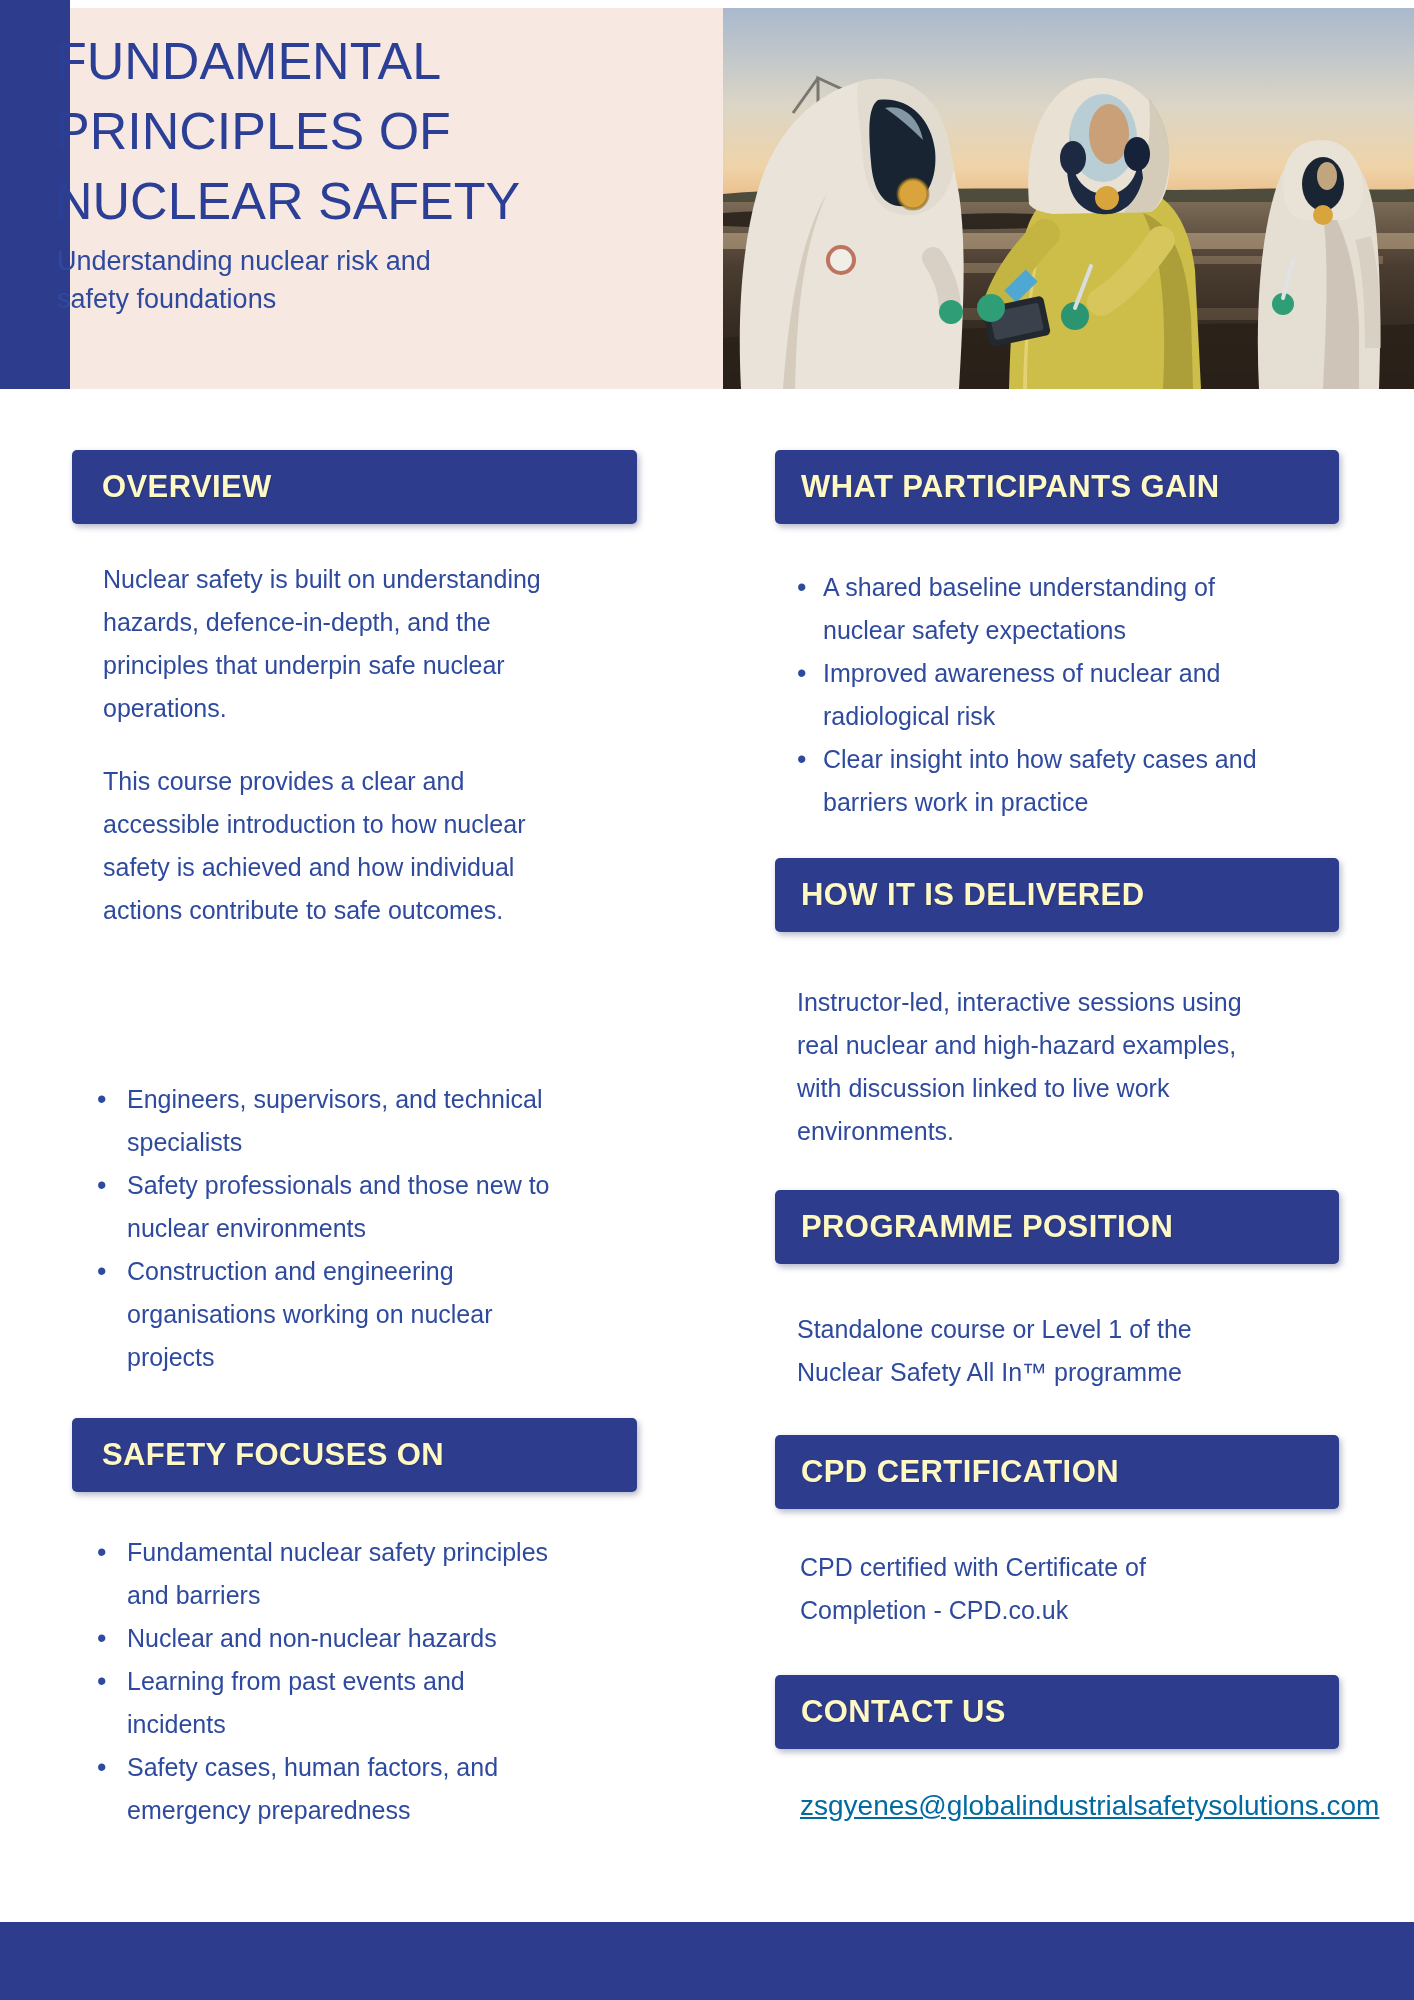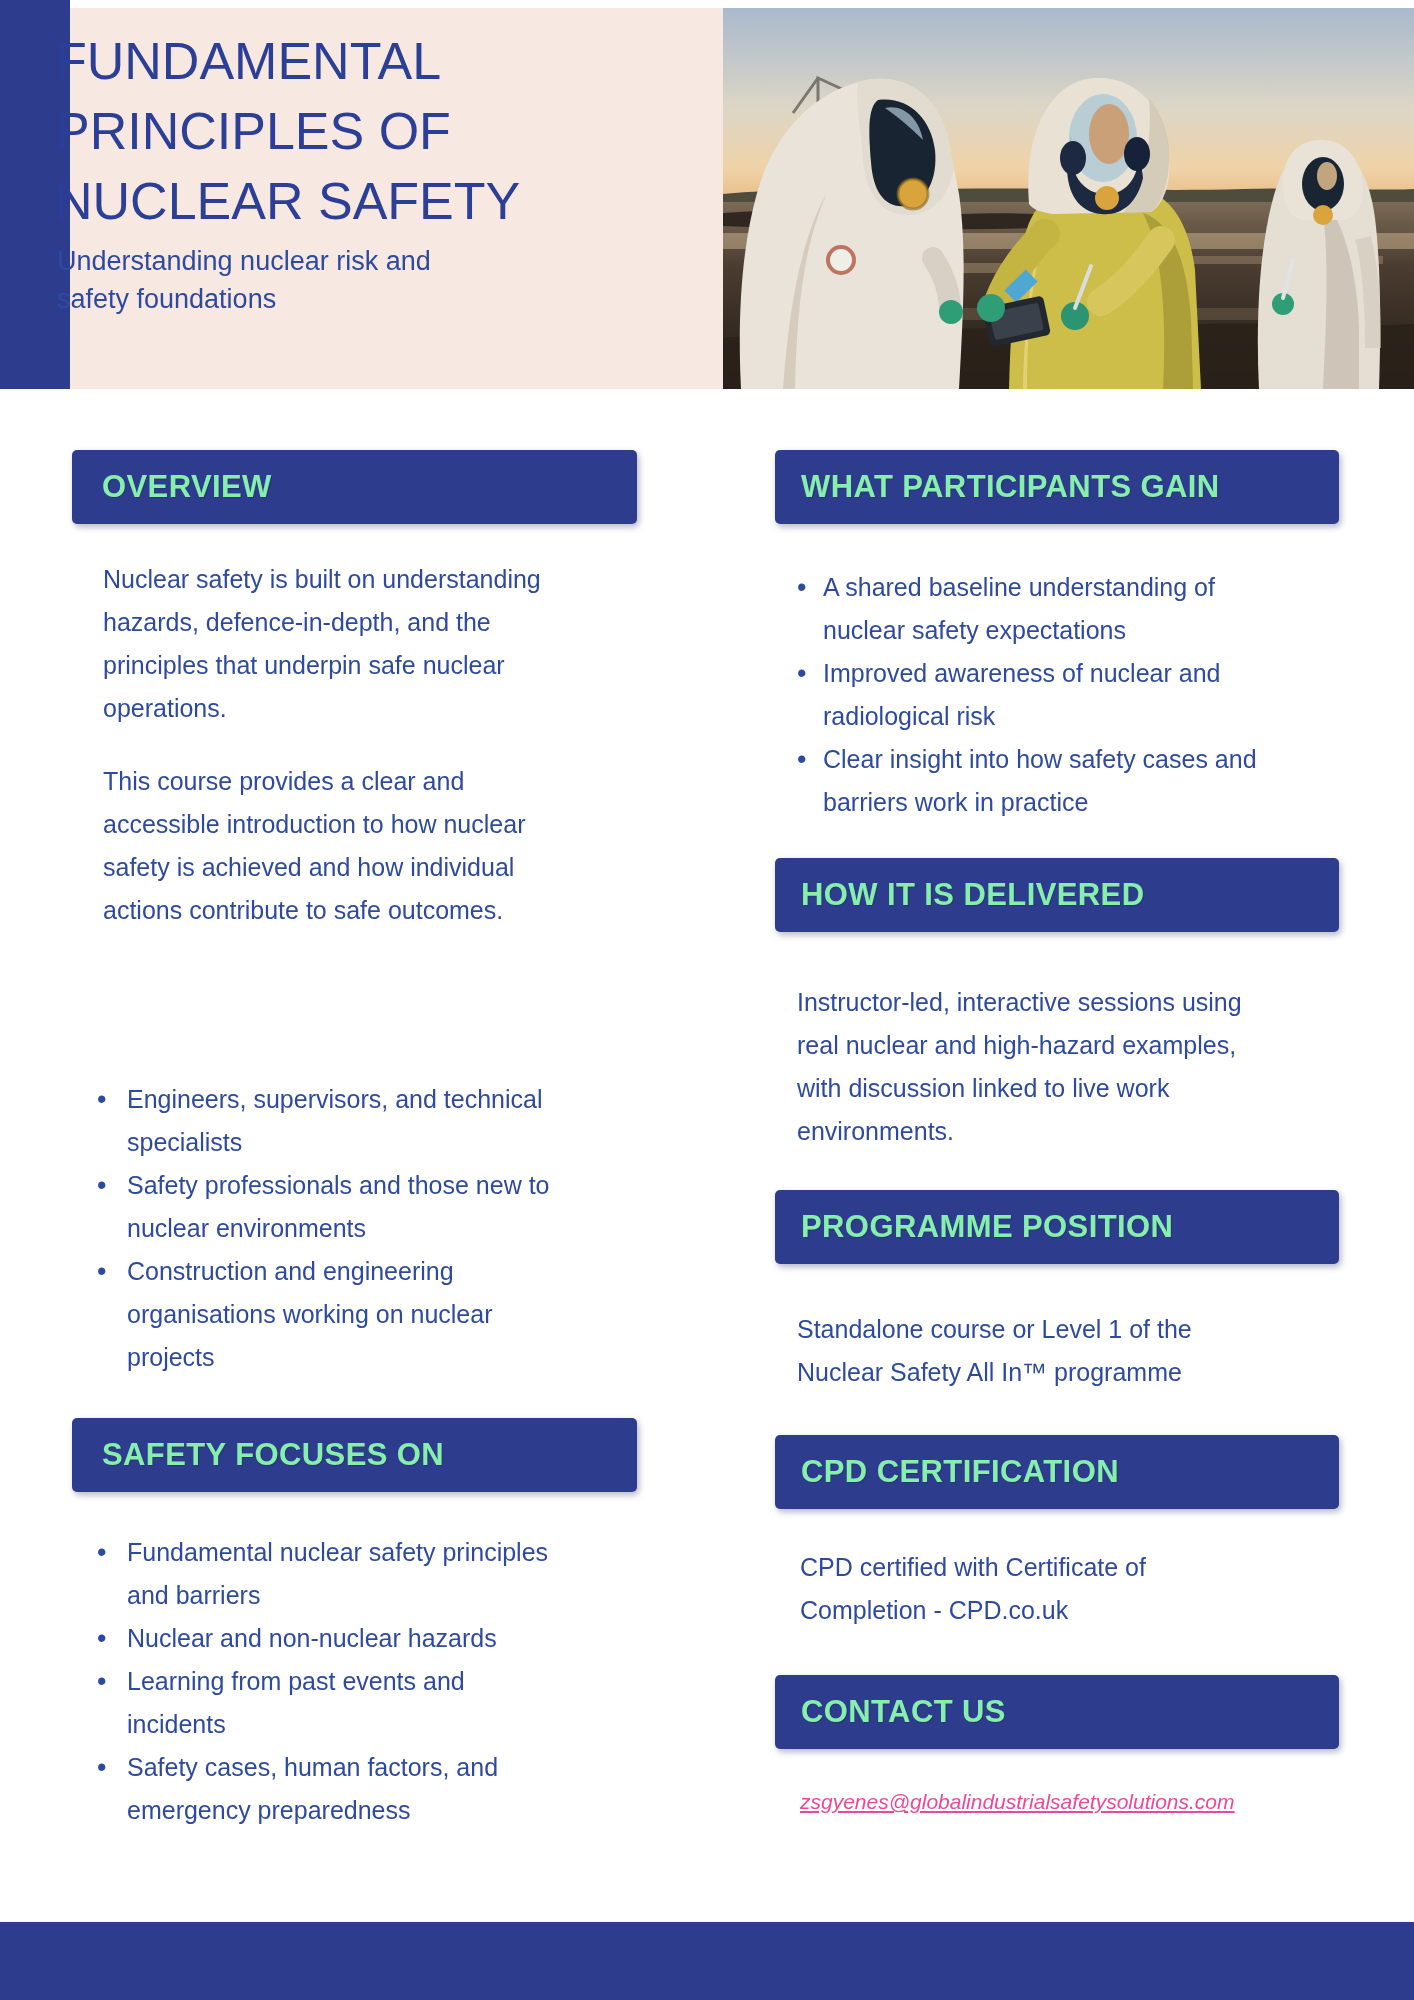--- a/index.html
+++ b/index.html
@@ -31,21 +31,21 @@
 
   
   .bar{
     width:565px;height:74px;
     background:#2e3c8e;border-radius:5px;
     box-shadow:2px 3px 6px rgba(43,48,95,0.35);
     display:flex;align-items:center;
     padding-left:30px;box-sizing:border-box;
   }
   .bar span{
-    color:#86efac;font-size:31px;font-weight:700;letter-spacing:0.4px;
+    color:#fef9c3;font-size:31px;font-weight:700;letter-spacing:0.4px;
     text-shadow:1px 1px 1px rgba(0,0,0,0.15);
   }
   .bar-right{width:564px;padding-left:26px;}
 
   
   .bar-overview{left:72px;top:450px;}
   .bar-who{left:72px;top:963px;}
   .bar-course{left:72px;top:1418px;}
   
   .bar-gain{left:775px;top:450px;}
@@ -81,23 +81,22 @@
   .ul-left{left:95px;top:1078px;width:505px;}
   .ul-left li{padding-left:32px;}
   .ul-course{left:95px;top:1531px;width:505px;}
   .ul-course li{padding-left:32px;}
   .ul-gain{left:795px;top:566px;width:545px;}
   .ul-gain li{padding-left:28px;}
 
   
   .email-link{
     left:800px;top:1790px;
-    color:#ec4899;font-size:21px;text-decoration:underline;
+    color:#0369a1;font-size:28px;text-decoration:underline;
     cursor:pointer;
-    font-style:italic;
   }
   .footer-bar{left:0;top:1922px;width:1414px;height:78px;background:#2e3c8e;}
 </style>
 </head>
 <body>
 
 <div id="page">
 
   <div class="abs side-accent"></div>
   <div class="abs header-cream"></div>

